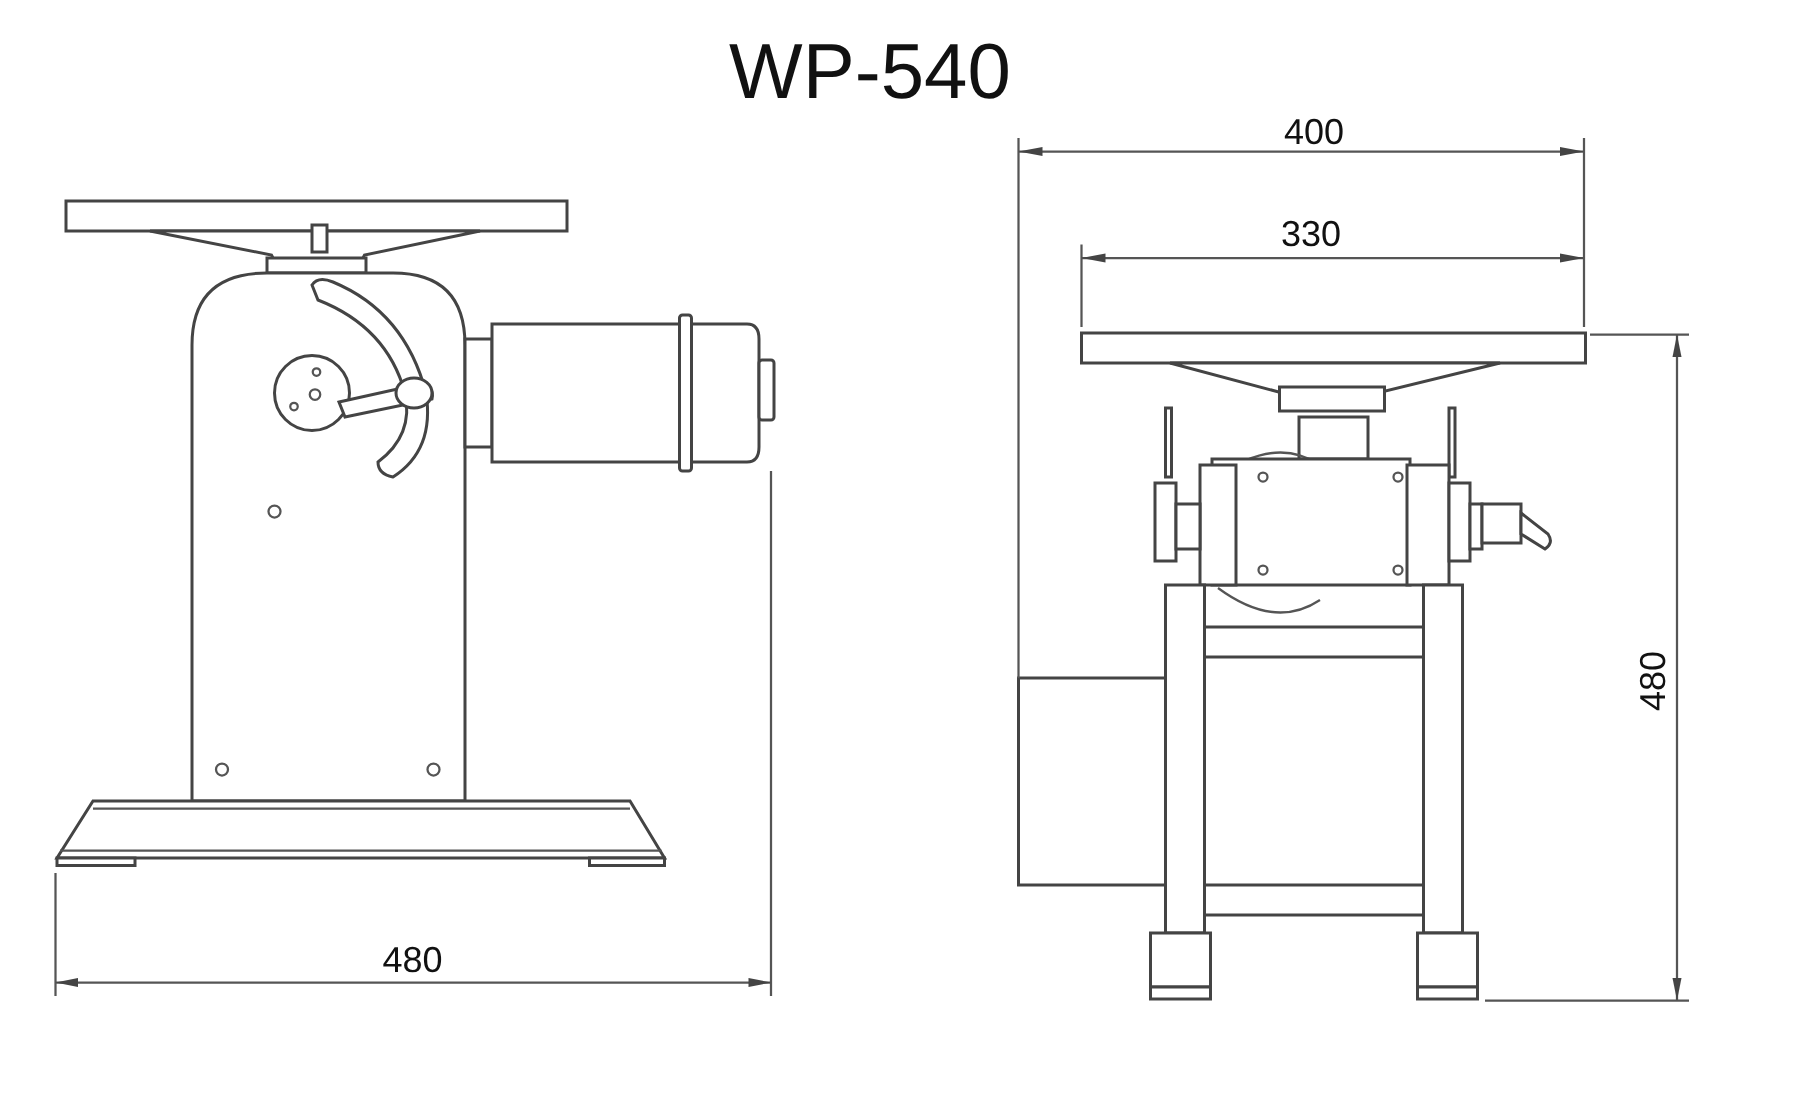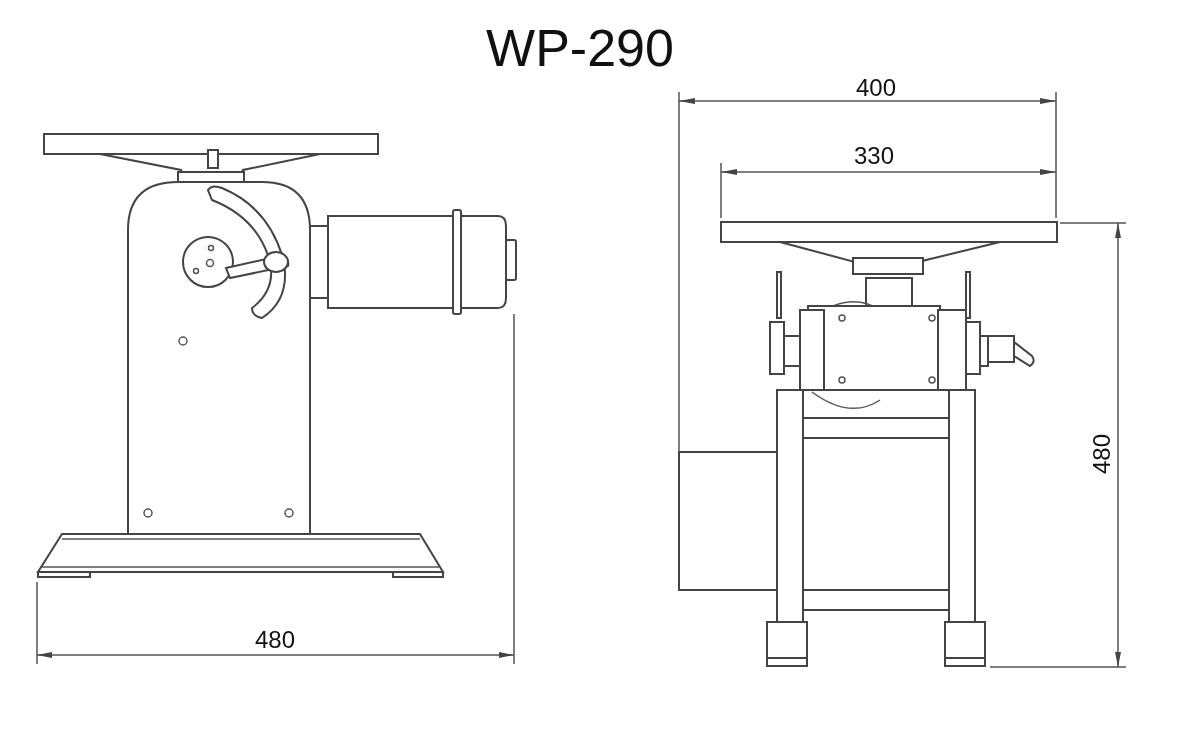--- a/index.html
+++ b/index.html
@@ -8,21 +8,21 @@
   svg { position:absolute; left:0; top:0; }
   .dim-text { font-family:"Liberation Sans", sans-serif; font-size:24px; fill:#111; }
   .ln { stroke:#444; stroke-width:2; fill:#fff; }
   .ln-thin { stroke:#555; stroke-width:1.5; fill:none; }
   .dim { stroke:#555; stroke-width:1.5; fill:none; }
   .arrow { fill:#444; }
 </style>
 </head>
 <body>
 
-<div class="title">WP-290</div>
+<div class="title">WP-540</div>
 
 <svg width="1200" height="736" viewBox="0 0 1200 736">
 
   <g>
 
     <rect class="ln" x="44" y="134" width="334" height="20"></rect>
 
     <polygon class="ln" points="100,154 320,154 243,170 238,180 186,180 181,170"></polygon>
     <rect class="ln" x="208" y="150" width="10" height="18"></rect>
     <rect class="ln" x="178" y="172" width="66" height="10"></rect>

